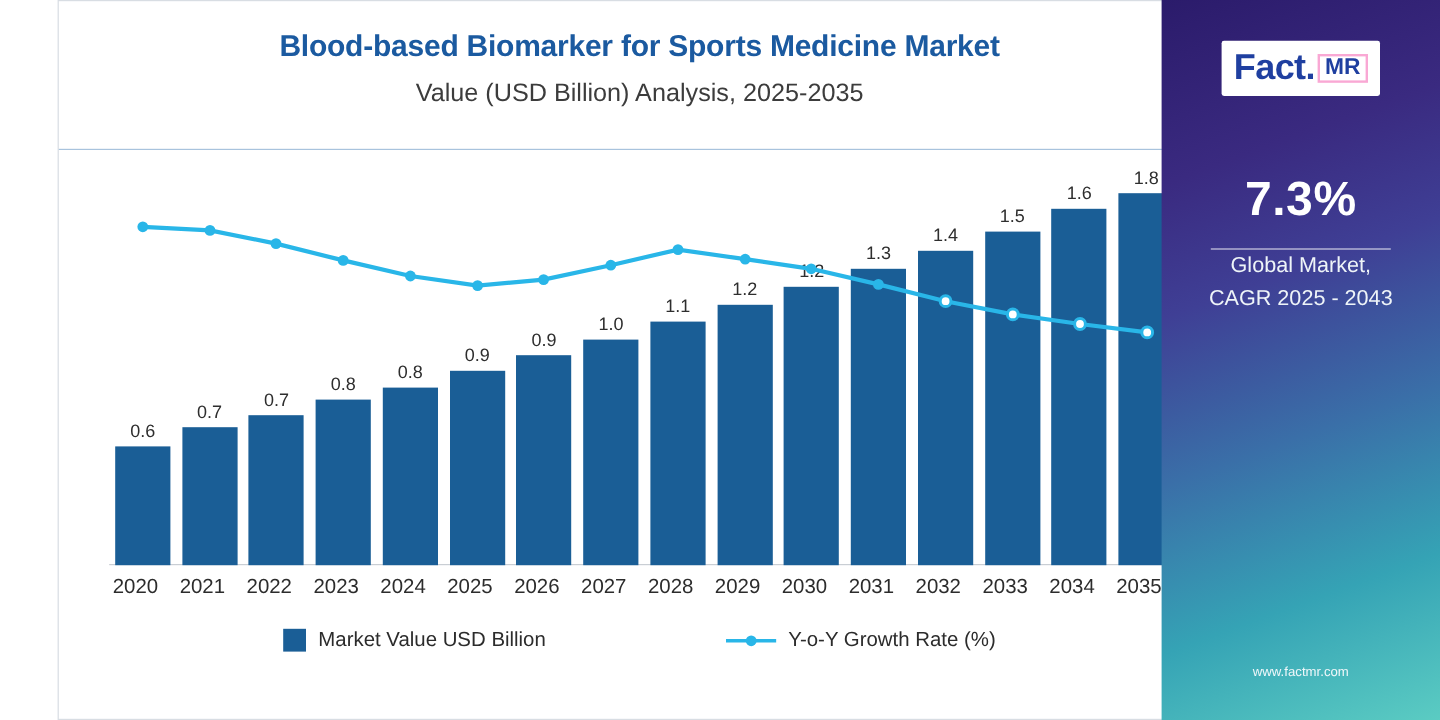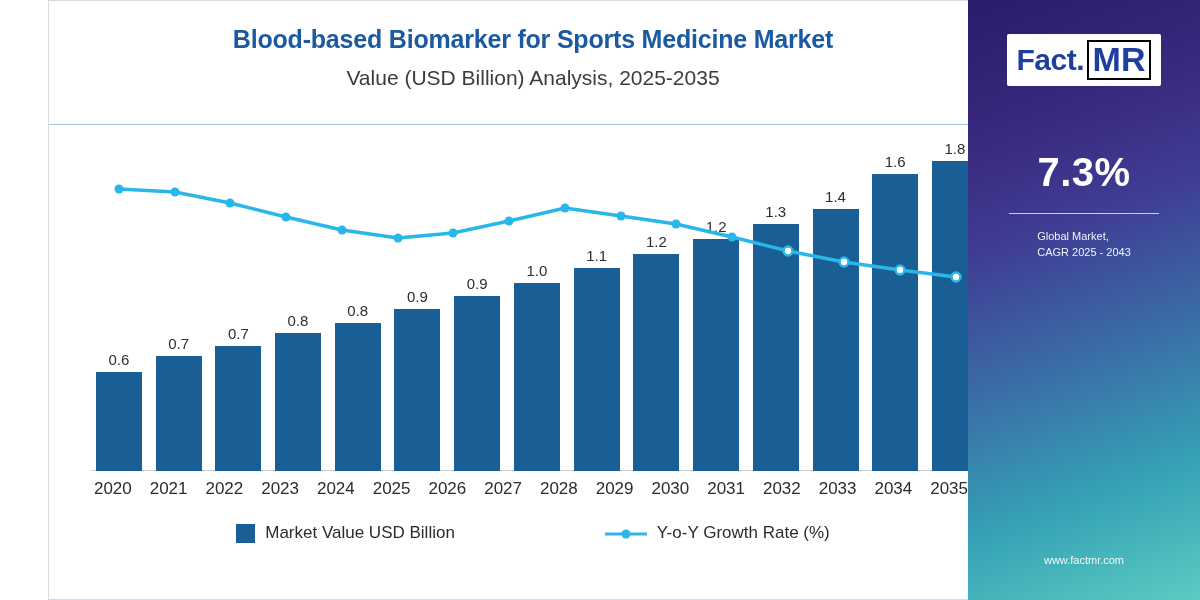--- a/index.html
+++ b/index.html
@@ -192,46 +192,45 @@
     font-weight: bold;
     color: #1f3fa0;
     letter-spacing: -0.5px;
   }
   .logo-dot {
     font-size: 30px;
     font-weight: bold;
     color: #1f3fa0;
   }
   .logo-mr {
-    font-size: 34px;
+    font-size: 19px;
     font-weight: bold;
     color: #1f3fa0;
-    border: 2px solid #000000;
+    border: 2px solid #f9a8d4;
     padding: 0 4px;
     margin-left: 2px;
     line-height: 1.05;
   }
   .cagr {
     margin-top: 64px;
     font-size: 40px;
     font-weight: bold;
     color: #ffffff;
     letter-spacing: 0.5px;
   }
   .cagr-rule {
     margin-top: 18px;
     width: 150px;
     height: 1px;
     background: rgba(255,255,255,0.75);
   }
   .cagr-caption {
-    margin-top: 14px;
-    font-size: 11px;
+    font-size: 18px;
     color: #eef4f8;
-    text-align: left;
+    text-align: center;
     line-height: 1.5;
   }
   .brand-url {
     position: absolute;
     bottom: 24px;
     left: 0;
     width: 212px;
     text-align: center;
     font-size: 11px;
     color: #f0f7fa;
@@ -298,20 +297,24 @@
           <div class="bar-label">1.2</div>
           <div class="bar" style="height:232px"></div>
         </div>
         <div class="bar-cell">
           <div class="bar-label">1.3</div>
           <div class="bar" style="height:247px"></div>
         </div>
         <div class="bar-cell">
           <div class="bar-label">1.4</div>
           <div class="bar" style="height:262px"></div>
+        </div>
+        <div class="bar-cell">
+          <div class="bar-label">1.5</div>
+          <div class="bar" style="height:278px"></div>
         </div>
         <div class="bar-cell">
           <div class="bar-label">1.6</div>
           <div class="bar" style="height:297px"></div>
         </div>
         <div class="bar-cell">
           <div class="bar-label">1.8</div>
           <div class="bar" style="height:321px"></div>
         </div>
       </div>

